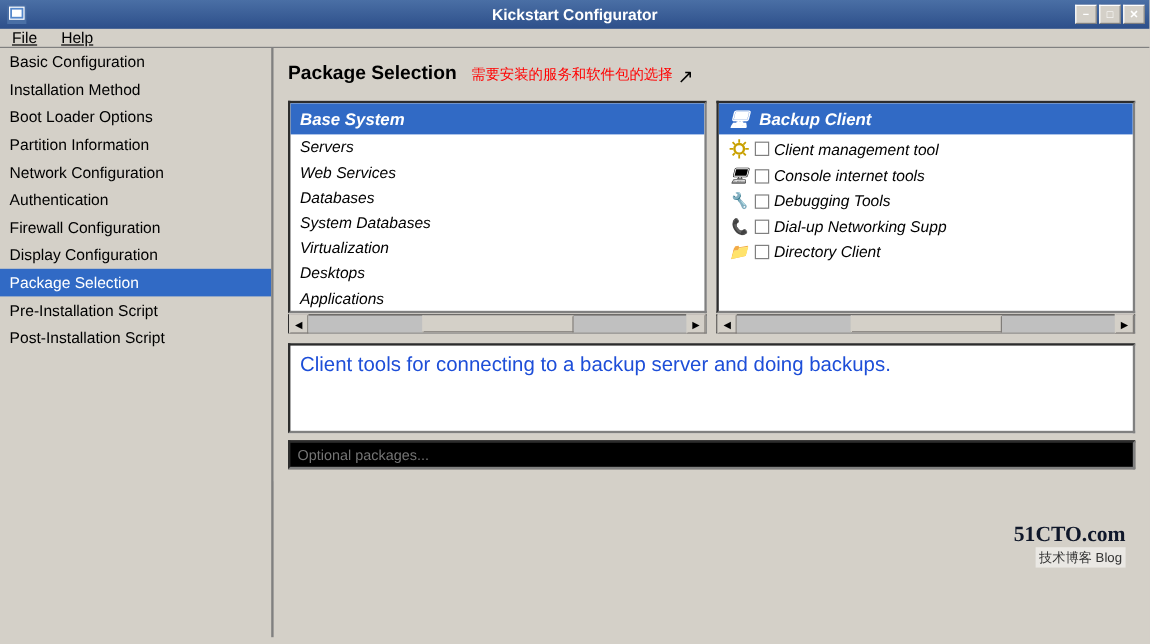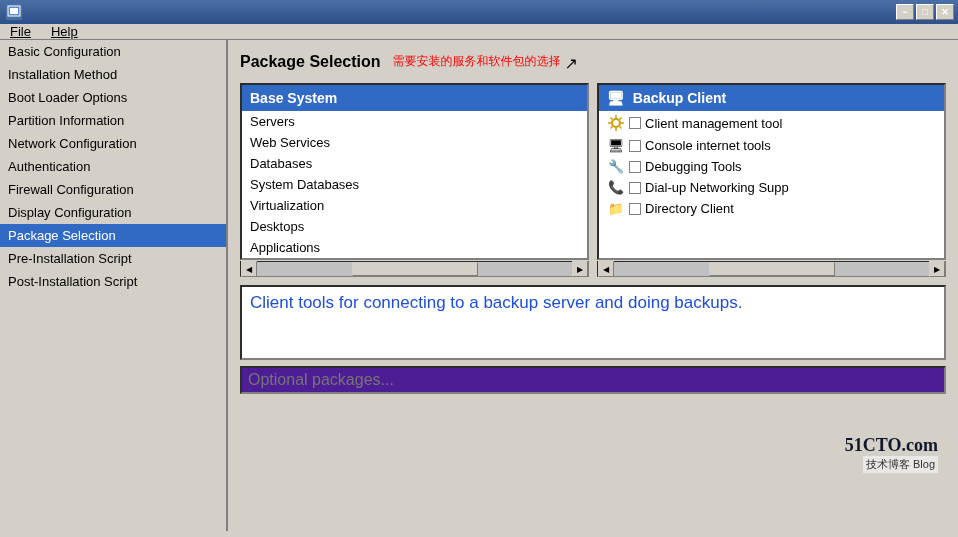--- a/index.html
+++ b/index.html
@@ -165,20 +165,21 @@
     }
 
     .list-item-row {
       padding: 3px 8px;
       cursor: pointer;
       display: flex;
       align-items: center;
       gap: 4px;
       white-space: nowrap;
       font-size: 13px;
+      font-style: italic;
     }
     .list-item-row.header-row {
       background: #316ac5;
       color: white;
       font-weight: bold;
       font-size: 14px;
       padding: 5px 8px;
     }
     .item-checkbox {
       width: 12px;
@@ -239,22 +240,22 @@
     
     .optional-row {
       display: flex;
       align-items: center;
       margin-top: 6px;
     }
     .optional-input {
       flex: 1;
       border: 2px inset #808080;
       padding: 3px 6px;
-      font-size: 16px;
-      background: #4c1d95;
+      font-size: 12px;
+      background: #000000;
       color: #888;
     }
 
     
     .watermark {
       position: absolute;
       bottom: 58px;
       right: 20px;
       display: flex;
       flex-direction: column;
@@ -282,20 +283,21 @@
 </head>
 <body>
 
 <div class="title-bar">
   <span class="title-icon">
     <svg width="14" height="14" viewBox="0 0 14 14">
       <rect x="1" y="1" width="12" height="10" fill="#5588cc" stroke="#fff" stroke-width="1"></rect>
       <rect x="3" y="3" width="8" height="6" fill="white"></rect>
     </svg>
   </span>
+  <span>Kickstart Configurator</span>
   <div class="title-bar-controls">
     <div class="title-btn">−</div>
     <div class="title-btn">□</div>
     <div class="title-btn">✕</div>
   </div>
 </div>
 
 <div class="menu-bar">
   <span class="menu-item">File</span>
   <span class="menu-item">Help</span>

